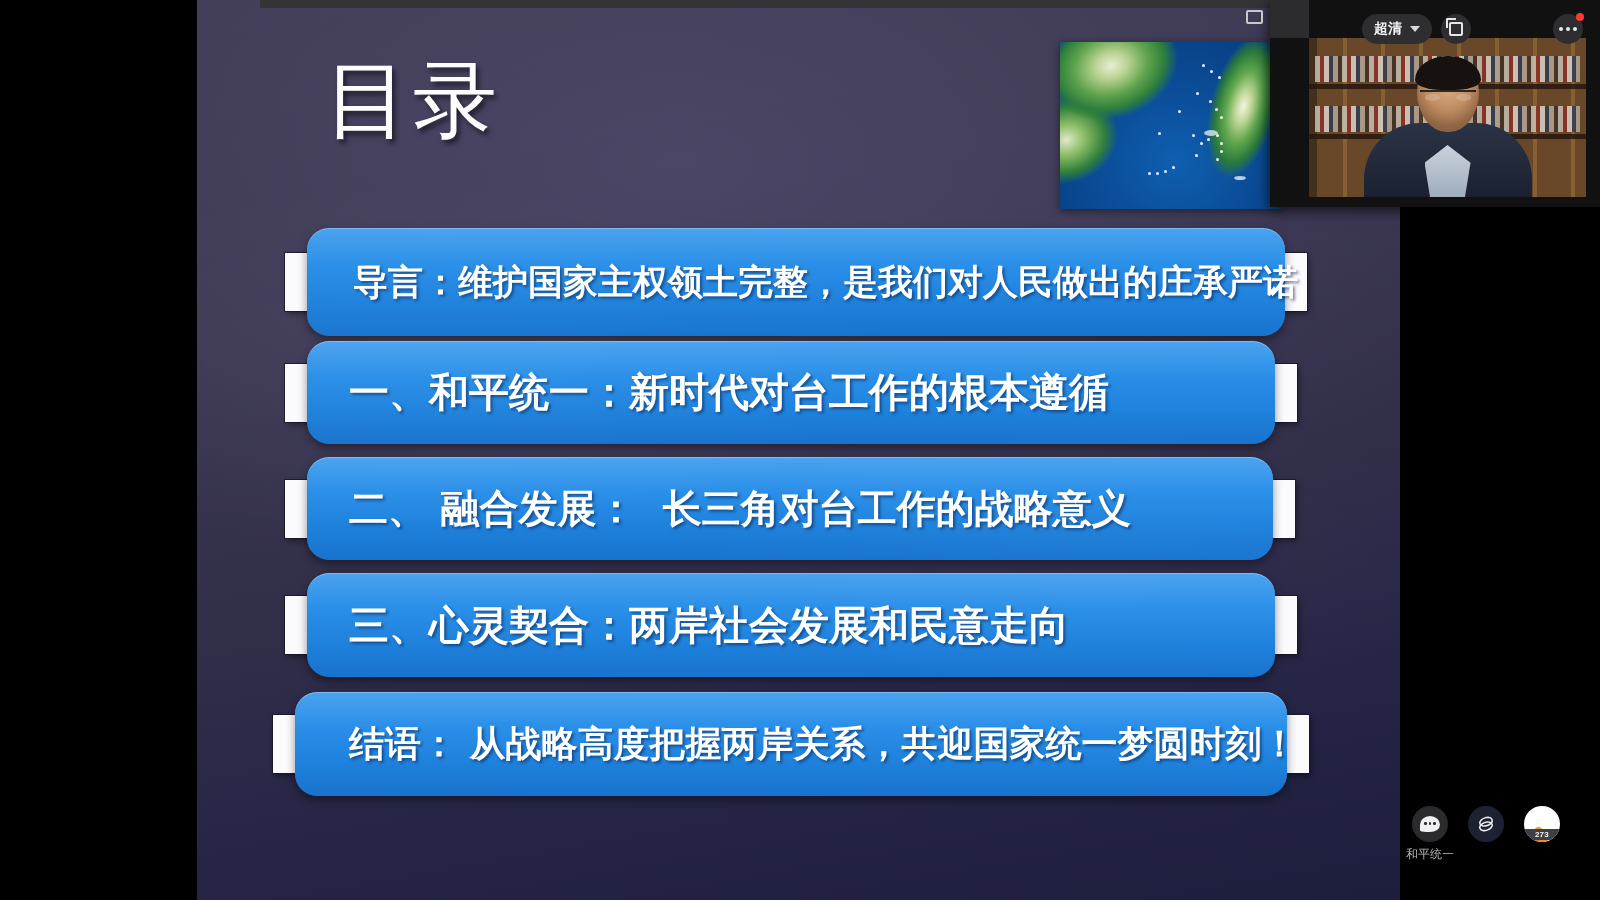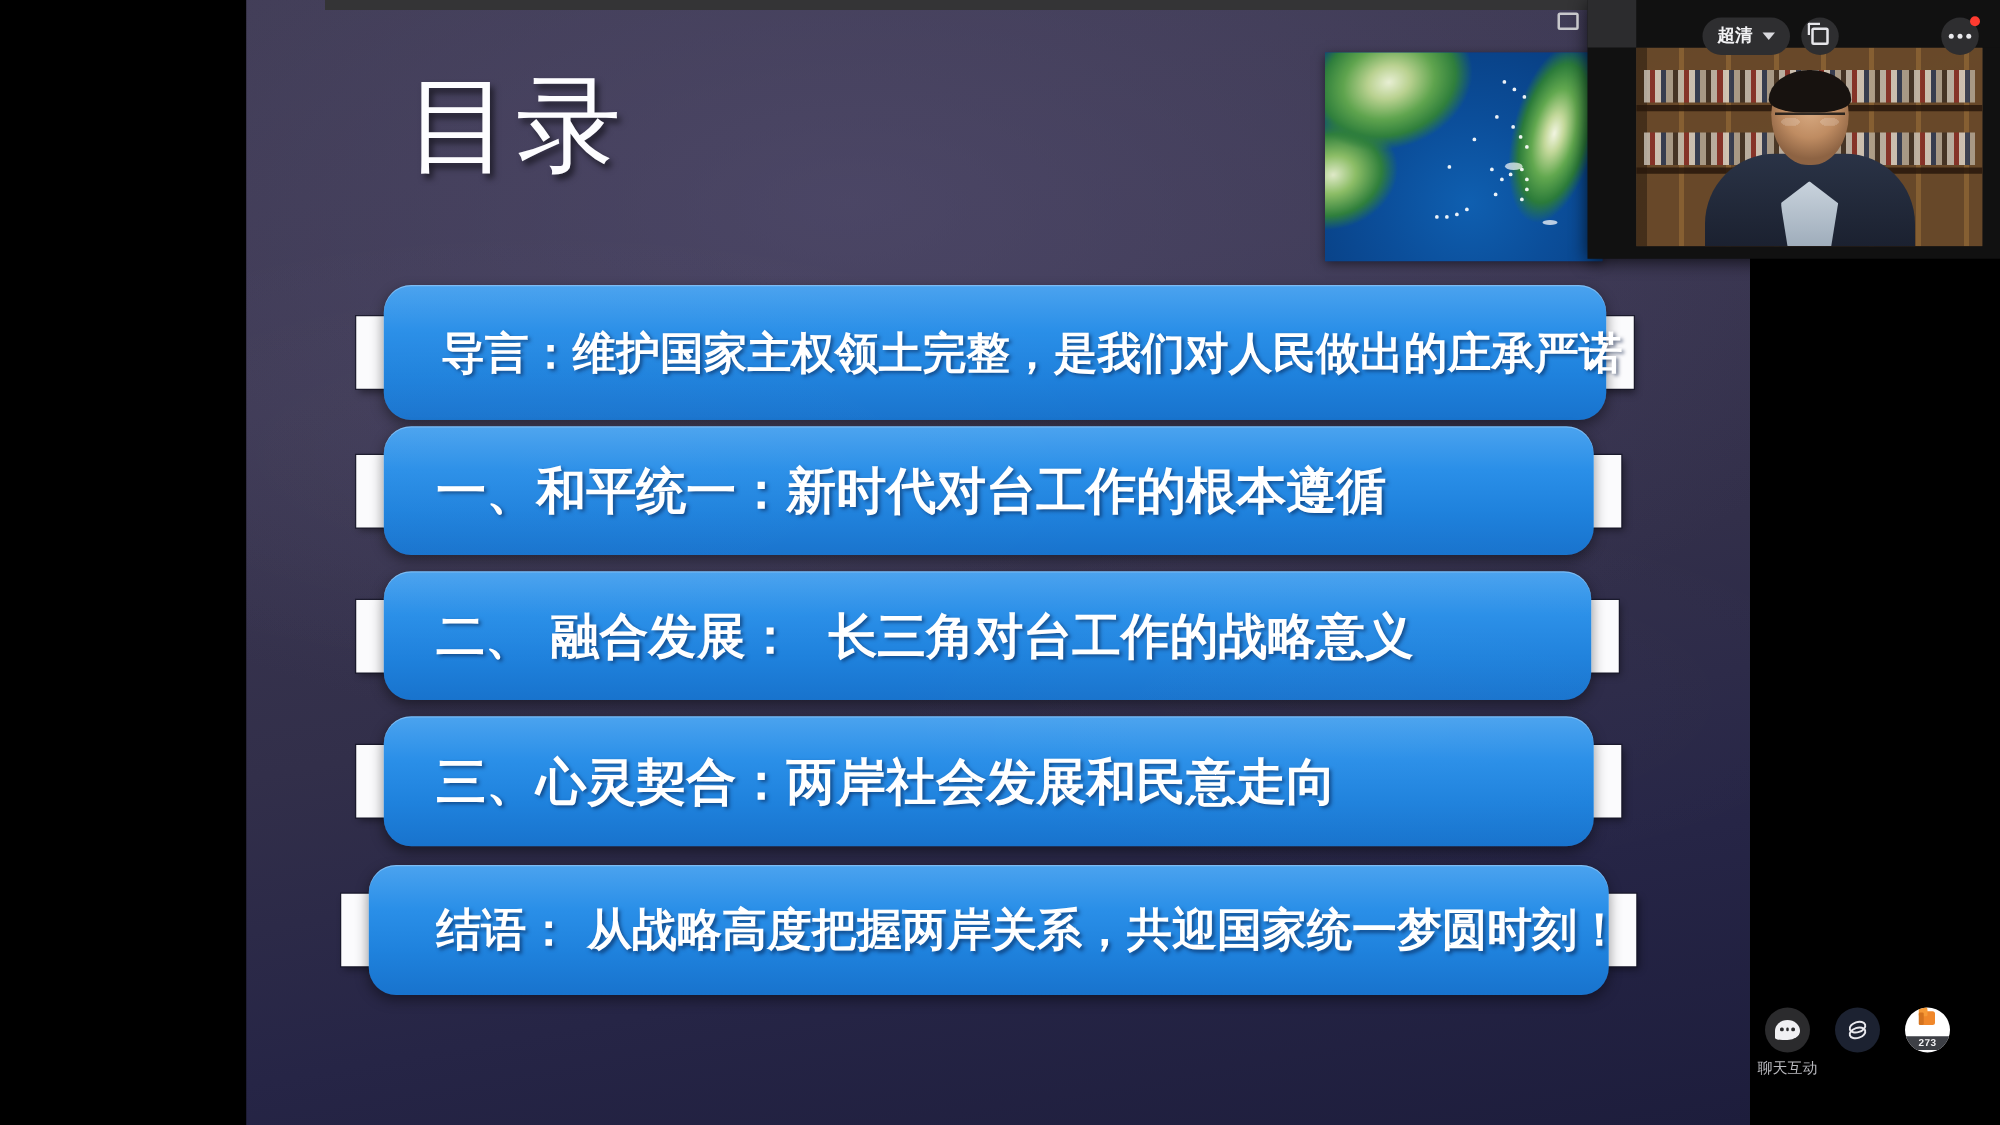--- a/index.html
+++ b/index.html
@@ -215,21 +215,21 @@
   }
   .bubble{ position:relative; width:20px; height:16px; border-radius:50% 50% 50% 6px/55% 55% 45% 10%; background:#f0f0f3; }
   .bubble i{
     position:absolute; top:6px; width:2.5px; height:2.5px; border-radius:50%; background:#2b2b2d;
   }
   .bubble i:nth-child(1){ left:4px; } .bubble i:nth-child(2){ left:8.5px; } .bubble i:nth-child(3){ left:13px; }
 
   .like{
     position:relative; width:36px; height:36px; border-radius:50%;
     background:radial-gradient(circle at 50% 35%, #ffffff 0 60%, #f3f3f5 100%);
-    overflow:hidden; display:flex; align-items:flex-start; justify-content:center;
+    overflow:hidden; display:flex; align-items:flex-end; justify-content:center;
   }
   .thumb{
     position:relative; width:15px; height:17px; margin-top:-3px;
   }
   .thumb .pad{
     position:absolute; left:2px; bottom:0; width:11px; height:11px;
     background:#f0872a; border-radius:2px;
   }
   .thumb .up{
     position:absolute; left:0; bottom:7px; width:7px; height:8px;
@@ -382,21 +382,21 @@
   <div class="actions">
 
     <div class="act">
       <div class="act-circle chat">
         <span class="bubble">
             <i></i>
             <i></i>
             <i></i>
           </span>
       </div>
-      <span class="act-label">聊天互动</span>
+      <span class="act-label">和平统一</span>
     </div>
 
     <div class="act">
       <div class="act-circle loop">
         <svg width="22" height="22" viewBox="0 0 24 24">
           <ellipse cx="12" cy="9.5" rx="7" ry="4.4" fill="none" stroke="#e9e9ee" stroke-width="1.7" transform="rotate(-18 12 9.5)"></ellipse>
           <ellipse cx="12" cy="14.5" rx="7" ry="4.4" fill="none" stroke="#e9e9ee" stroke-width="1.7" transform="rotate(-18 12 14.5)"></ellipse>
         </svg>
       </div>
     </div>

